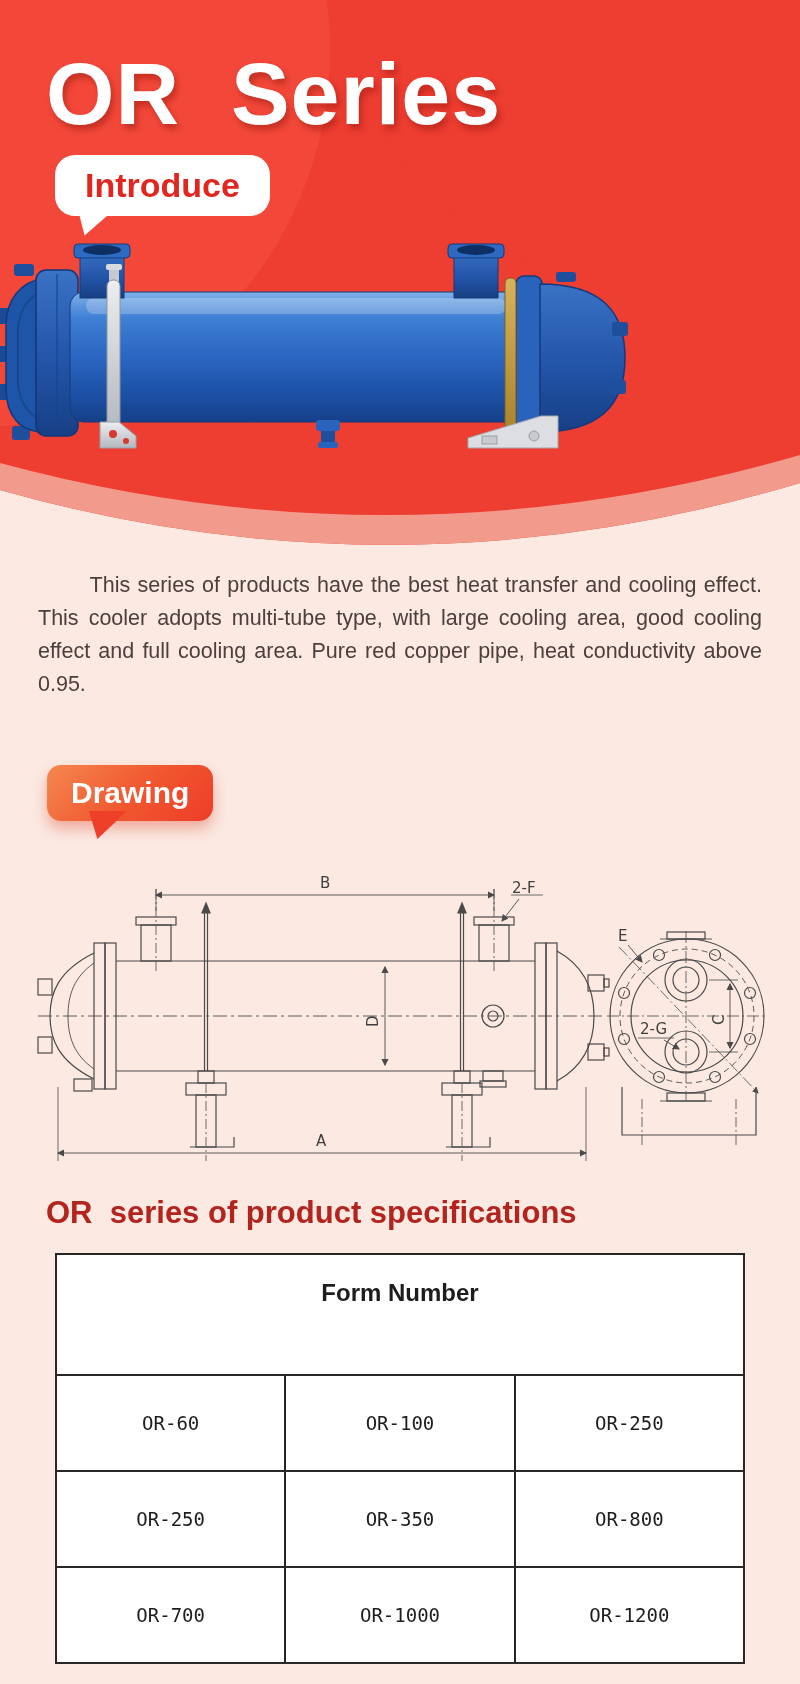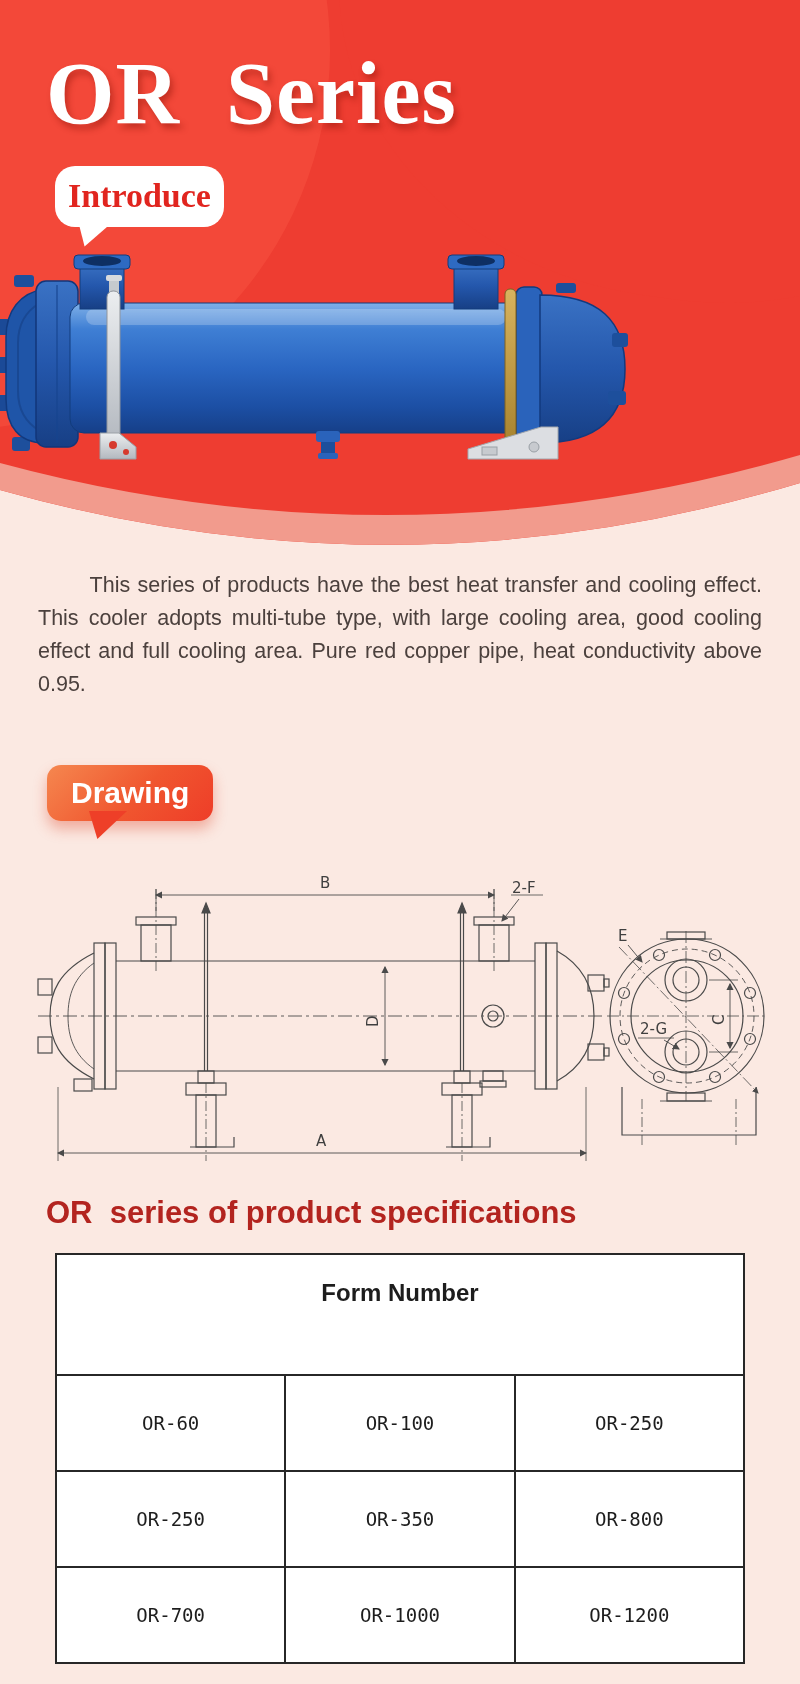--- a/index.html
+++ b/index.html
@@ -13,30 +13,30 @@
   .blob-orange{position:absolute;top:-130px;right:-90px;width:500px;height:340px;
     background:#e8683c;border-radius:45%;transform:rotate(-14deg);}
   .blob-orange2{position:absolute;top:110px;right:-110px;width:220px;height:170px;
     background:#e8683c;border-radius:50%;}
   .blob-red-cover{position:absolute;top:-320px;right:-260px;width:720px;height:620px;
     background:#ee3d31;border-radius:48%;transform:rotate(8deg);}
   .blob-light{position:absolute;top:-330px;left:-430px;width:760px;height:760px;
     border-radius:50%;background:rgba(255,96,74,0.32);}
   .blob-dark{position:absolute;top:-70px;left:390px;width:330px;height:270px;
     border-radius:50%;background:rgba(185,28,12,0.16);}
-  .hero-inner{position:relative;z-index:3;font-family:Liberation Serif, serif;}
+  .hero-inner{position:relative;z-index:3;}
   .page-title{
     margin:0;padding:46px 0 0 46px;color:#ffffff;white-space:pre;
     font-size:88px;font-weight:bold;letter-spacing:1px;line-height:1.1;
     text-shadow:3px 5px 6px rgba(140,20,8,0.45);
   }
   .intro-badge{
-    position:relative;display:inline-block;margin:23px 0 0 55px;
+    position:relative;display:inline-block;margin:12px 0 0 55px;
     background:#ffffff;color:#e1251f;font-size:34px;font-weight:bold;
-    padding:10px 13px;border-radius:20px;line-height:1.2;
+    padding:10px 30px;border-radius:20px;line-height:1.2;
   }
   .intro-badge::after{
     content:"";position:absolute;left:22px;bottom:-20px;width:42px;height:30px;
     background:#ffffff;clip-path:polygon(0 0,100% 0,18% 100%);
   }
   .product-figure{position:relative;z-index:4;width:630px;height:210px;margin:24px auto 0;}
   .hero-band{position:absolute;left:0;bottom:0;width:800px;height:130px;z-index:2;display:block;}
   
   .content{position:relative;}
   .intro-paragraph{

